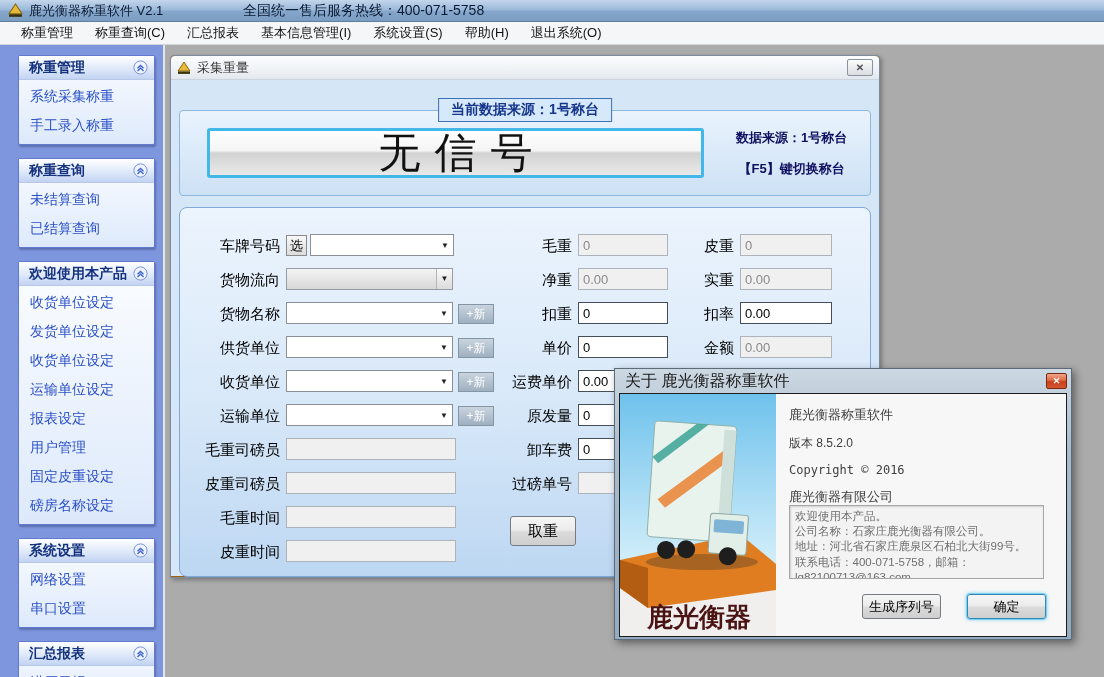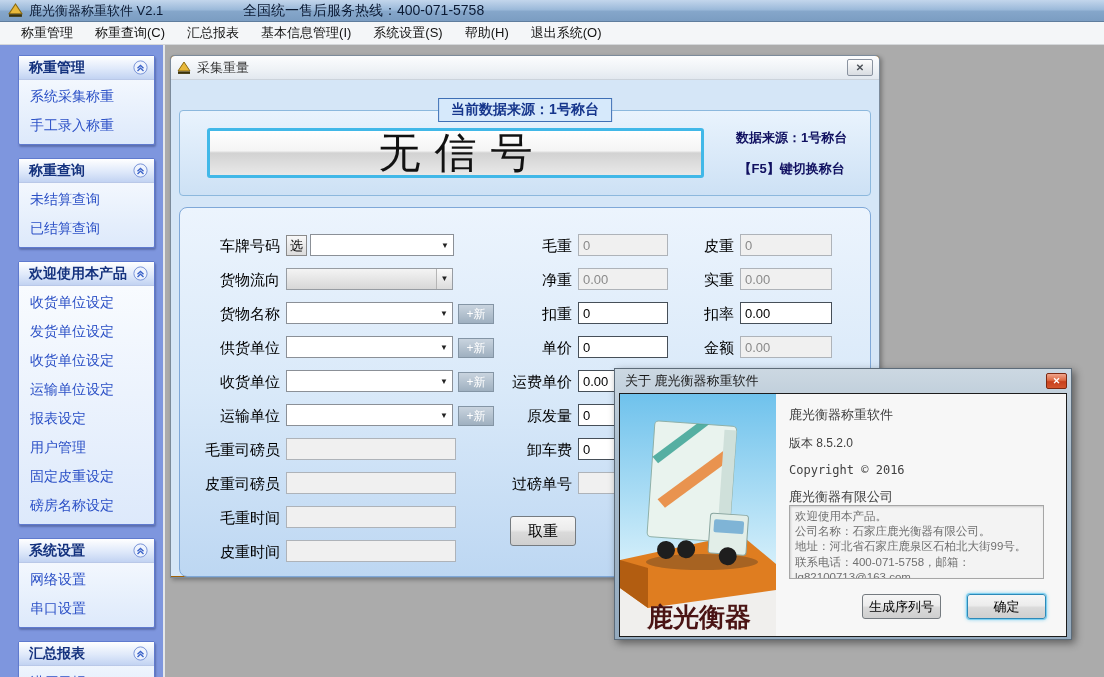--- a/index.html
+++ b/index.html
@@ -90,21 +90,21 @@
 
   .btn { background:linear-gradient(180deg,#f6f6f6 0%,#ececec 45%,#dadada 55%,#cfcfcf 100%);
     border:1px solid #757b80; border-radius:3px; cursor:pointer; color:#000; }
   .btn-take { position:absolute; left:330px; top:308px; width:66px; height:30px; font-size:15px; }
 
   
   .dialog { position:absolute; left:449px; top:323px; width:458px; height:272px; z-index:10;
     background:linear-gradient(180deg,#ccd8e2 0%,#aabdcd 30%,#94aabe 100%);
     border:1px solid #5c6b79; box-shadow:3px 3px 8px rgba(0,0,0,.45); padding:0 4px 4px; }
   .dialog-titlebar { height:24px; display:flex; align-items:center; }
-  .dialog-title { font-size:13px; color:#1a1a1a; margin-left:6px; flex:1; }
+  .dialog-title { font-size:16px; color:#1a1a1a; margin-left:6px; flex:1; }
   .dlg-close { width:21px; height:16px; border:1px solid #7c2912; border-radius:2px;
     background:linear-gradient(180deg,#f0a58c 0%,#dd6a43 45%,#c8401c 55%,#d3562e 100%);
     color:#fff; font-size:9px; font-weight:bold; display:flex; align-items:center; justify-content:center; cursor:pointer; }
   .dialog-content { height:244px; background:#f7f7f7; border:1px solid #1c1c1c; display:flex; }
   .truck-img { width:156px; height:242px; flex:none; }
   .dlg-right { flex:1; position:relative; padding:12px 12px 0 13px; }
   .dlg-line { font-size:13px; color:#404040; margin-bottom:11px; }
   .dlg-line.version { font-size:12px; }
   .dlg-line.copyright { font-family:"DejaVu Sans Mono", monospace; font-size:12px; font-weight:normal; }
   .info-box { position:absolute; left:13px; top:111px; width:255px; height:74px; background:#f3f3f3;

